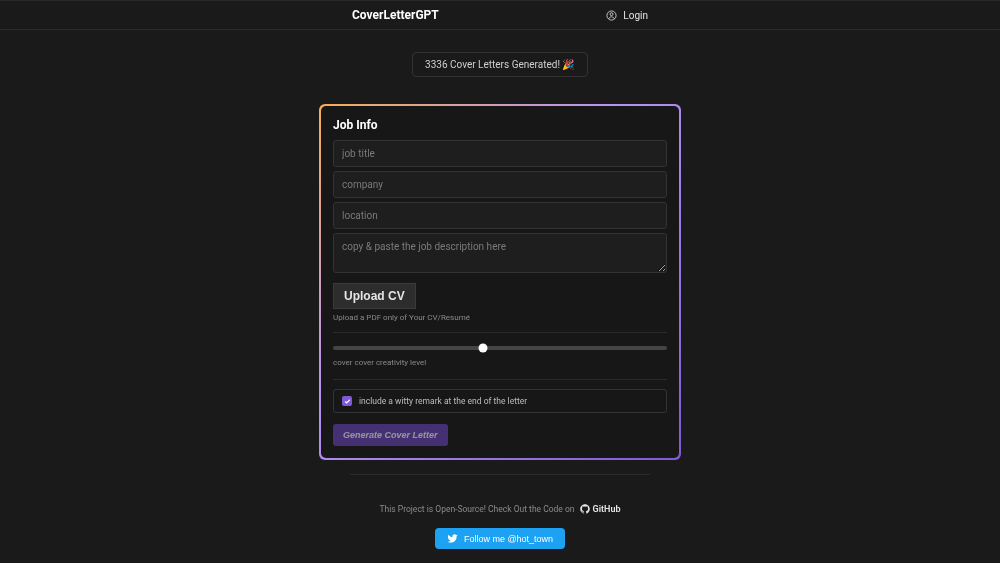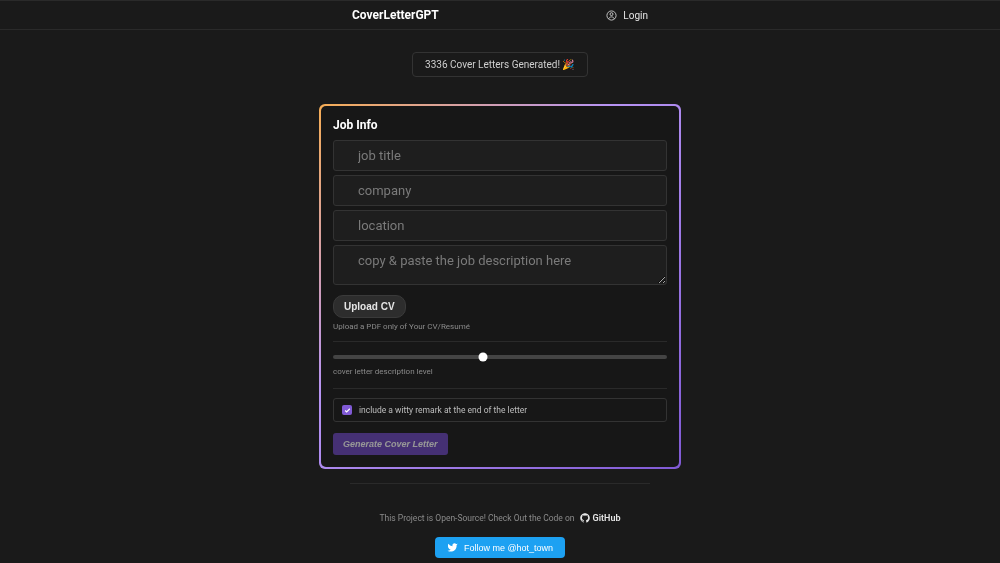--- a/index.html
+++ b/index.html
@@ -75,38 +75,38 @@
     color: #fff;
     margin-bottom: 4px;
   }
 
   .field {
     width: 100%;
     border: 1px solid #333;
     background: rgba(255,255,255,0.03);
     border-radius: 3px;
     color: #e5e5e5;
-    font-size: 13px;
-    padding: 7px 24px;
+    font-size: 10px;
+    padding: 7px 8px;
     outline: none;
     font-family: inherit;
   }
   .field::placeholder { color: #7a7a7a; }
   textarea.field { height: 40px; resize: vertical; }
 
   .upload-row { margin-top: 6px; }
   .upload-btn {
     display: inline-block;
     background: #2d2d2d;
     border: 1px solid #3a3a3a;
     color: #e5e5e5;
-    font-size: 10px;
+    font-size: 12px;
     font-weight: 600;
     padding: 5px 10px;
-    border-radius: 10px;
+    border-radius: 0;
     cursor: pointer;
   }
   .hint {
     font-size: 8px;
     color: #8a8a8a;
     margin-top: 4px;
   }
 
   .divider { border-top: 1px solid #2a2a2a; margin: 6px 0 3px; }
 
@@ -235,21 +235,21 @@
         <button class="upload-btn">Upload CV</button>
         <div class="hint">Upload a PDF only of Your CV/Resumé</div>
       </div>
 
       <div class="divider"></div>
 
       <div class="slider-wrap">
         <div class="slider">
           <div class="slider-thumb"></div>
         </div>
-        <div class="slider-label">cover letter description level</div>
+        <div class="slider-label">cover cover creativity level</div>
       </div>
 
       <div class="divider"></div>
 
       <div class="checkbox-row">
         <div class="cb">
           <svg width="7" height="7" viewBox="0 0 24 24" fill="none" stroke="#fff" stroke-width="4">
             <polyline points="20 6 9 17 4 12"></polyline>
           </svg>
         </div>

